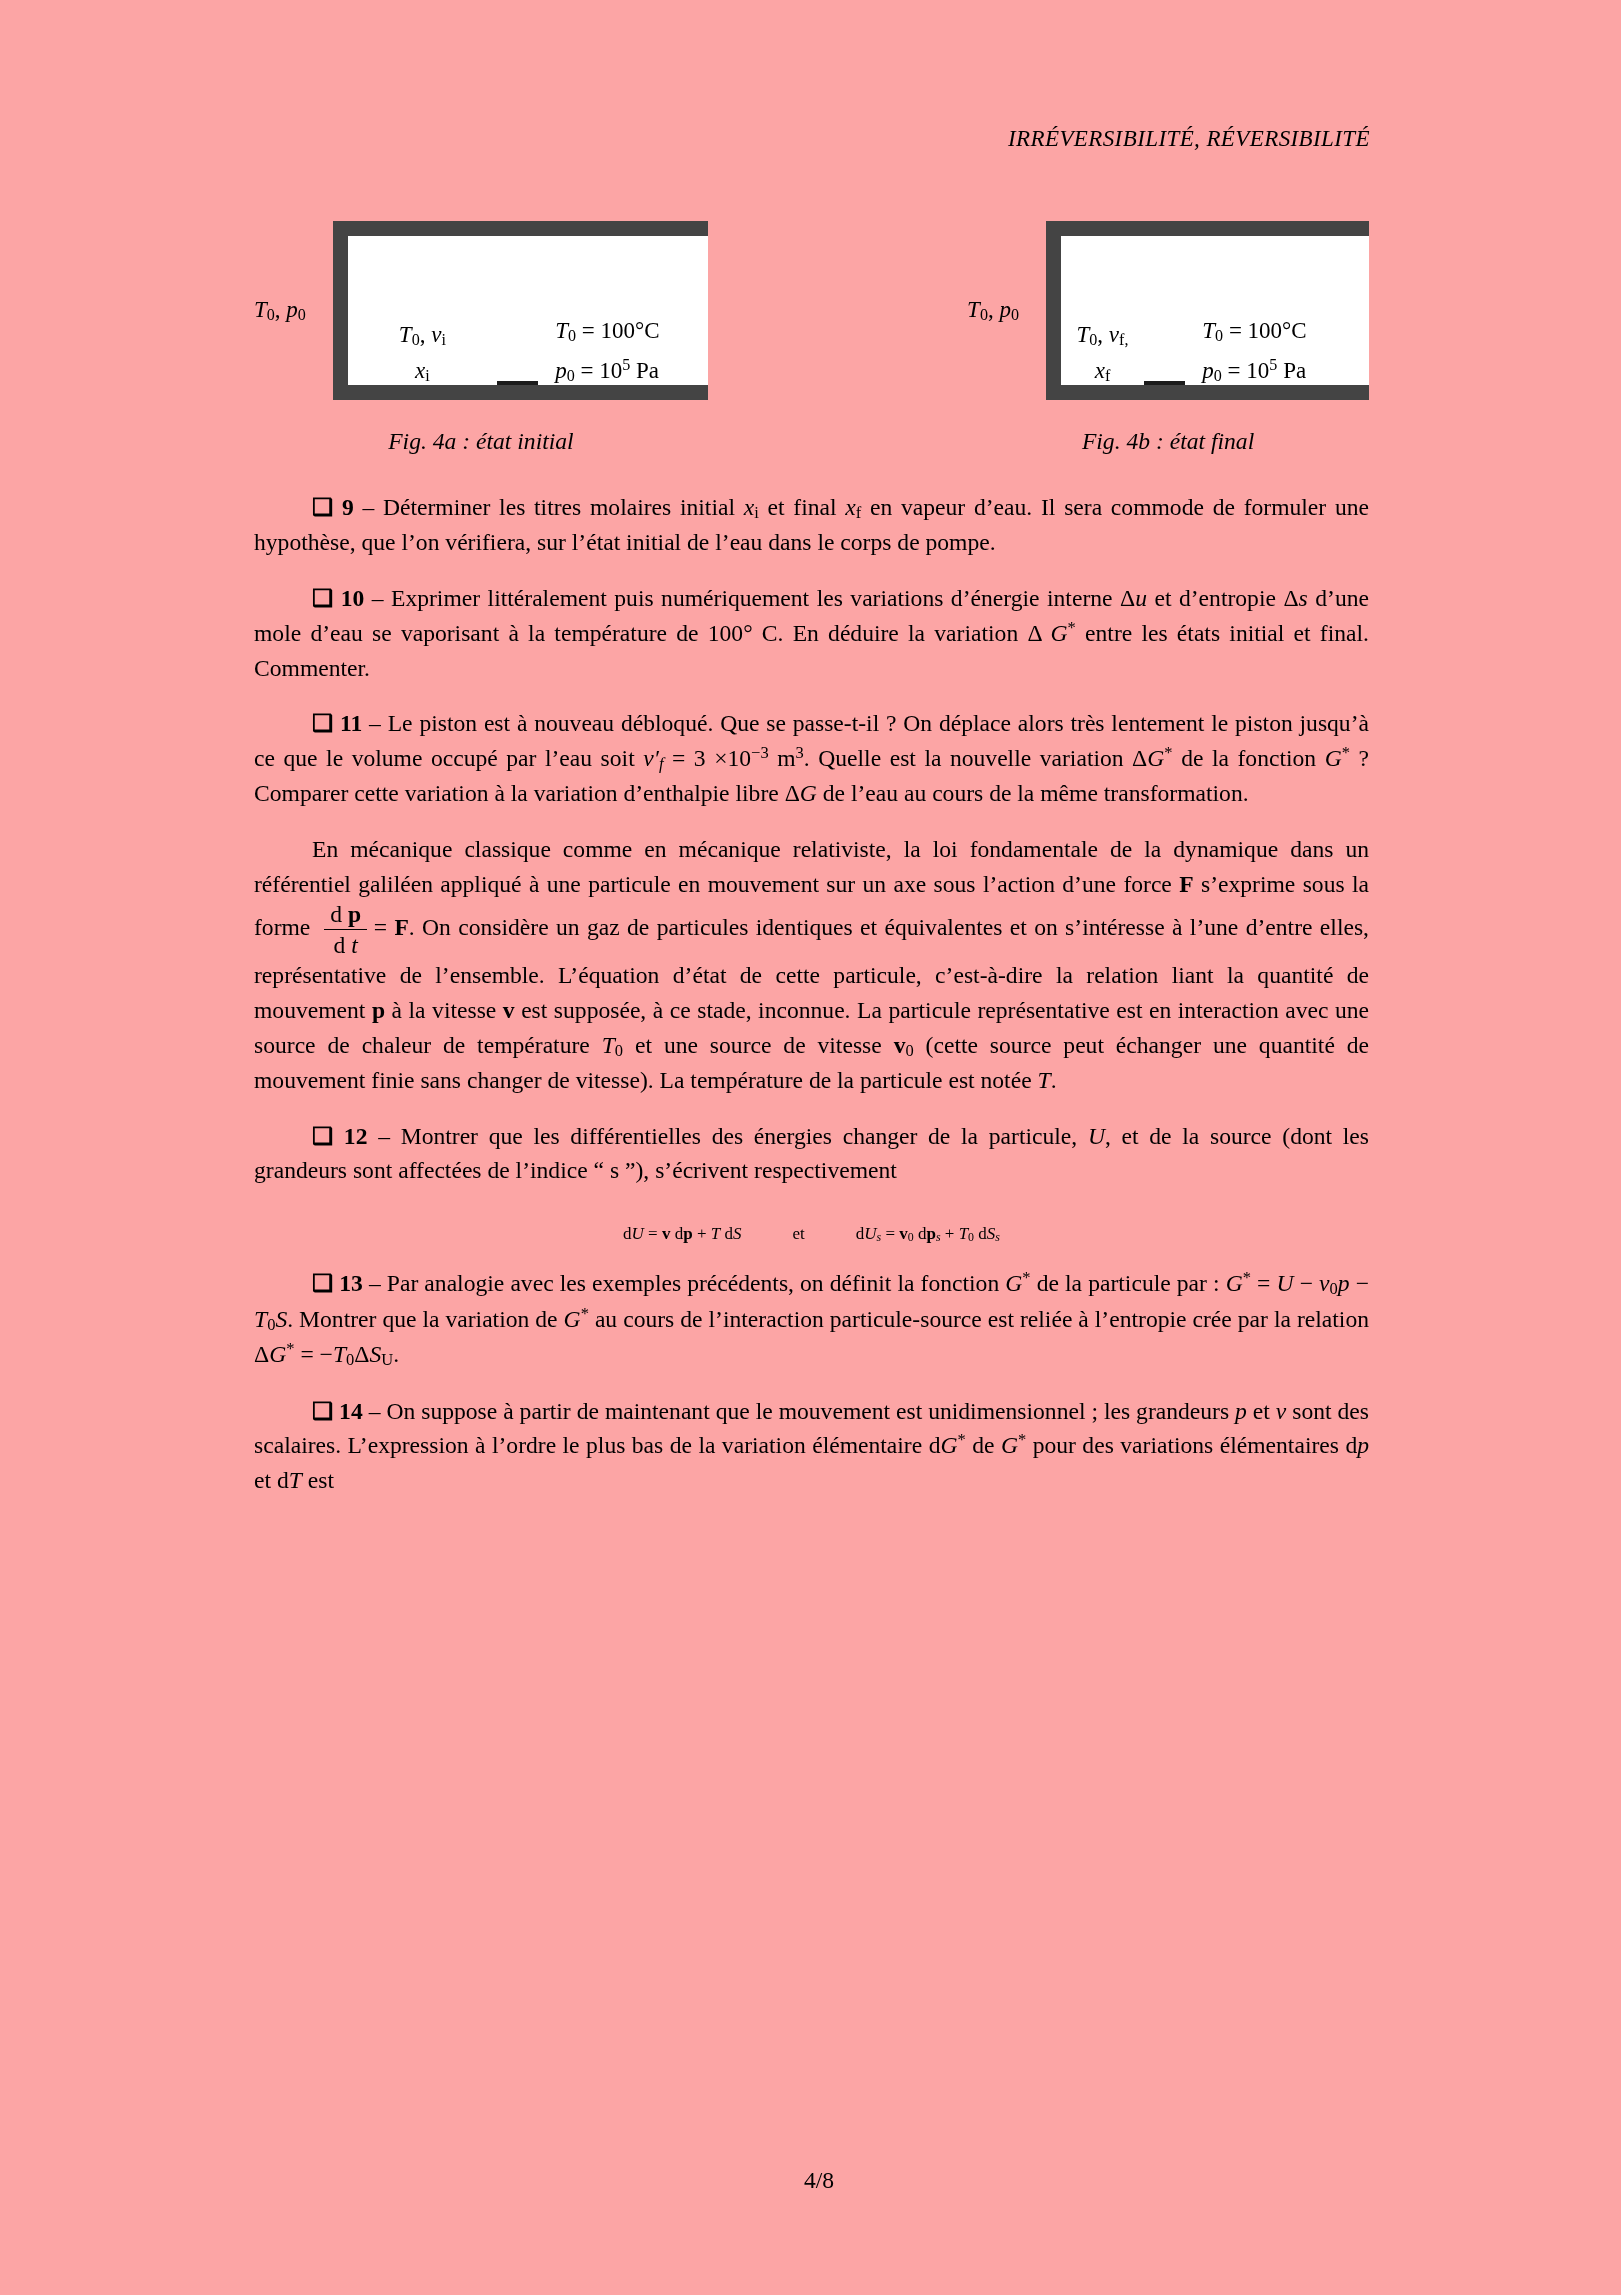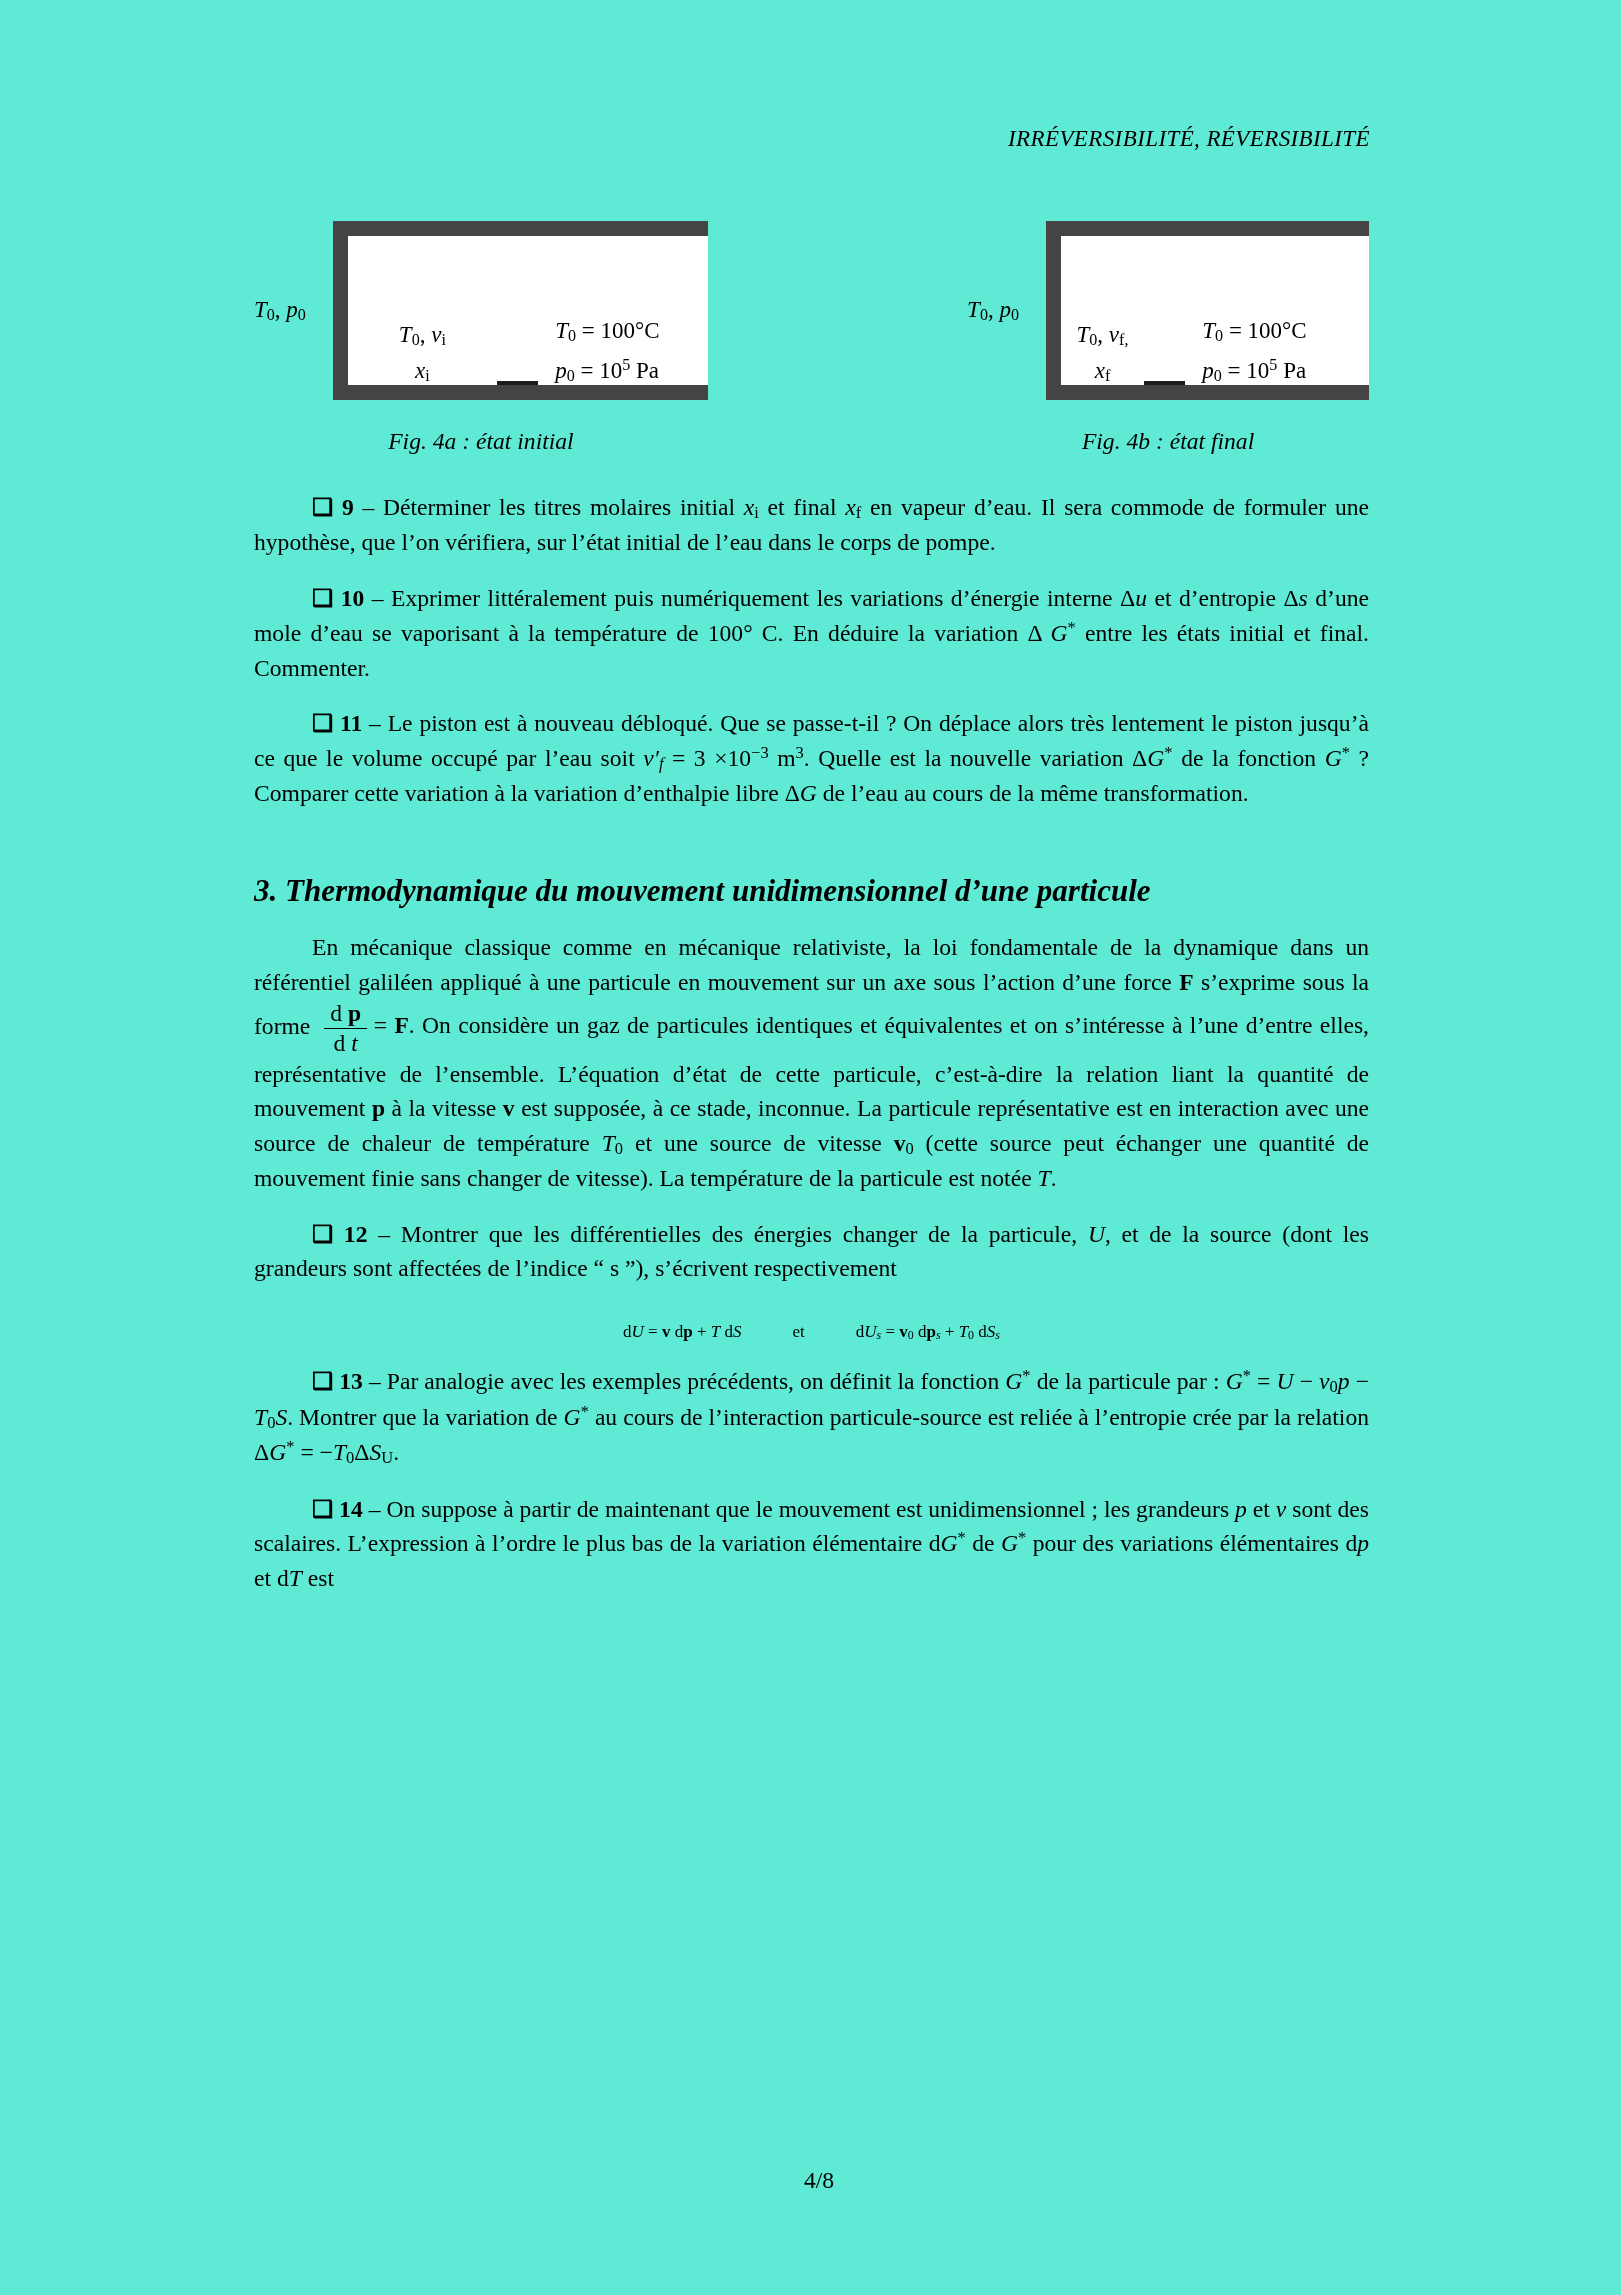--- a/index.html
+++ b/index.html
@@ -5,21 +5,21 @@
   * { box-sizing: border-box; }
   html, body { margin: 0; padding: 0; }
   body {
     width: 1622px; height: 2295px;
     background: #ffffff; color: #000;
     font-family: "Liberation Serif", serif;
     font-size: 23.6px;
     position: relative;
     overflow: hidden;
   }
-  .page { position: absolute; inset: 0; background: #5eead4; }
+  .page { position: absolute; inset: 0; background: #fca5a5; }
 
   .header {
     position: absolute; top: 126px; right: 252px;
     font-style: italic; font-size: 23px; letter-spacing: 0.4px;
   }
 
   .content { position: absolute; left: 254px; top: 0; width: 1115px; }
 
   
   .figures { margin-top: 221px; display: flex; justify-content: space-between; }
@@ -132,21 +132,20 @@
         </div>
         <div class="caption">Fig. 4b : état final</div>
       </div>
 
     </div>
 
     <p class="para first-after-figs"><span class="bo">❑ 9</span><span> – Déterminer les titres molaires initial </span><span class="it">x</span><span class="sb">i</span><span> et final </span><span class="it">x</span><span class="sb">f</span><span> en vapeur d’eau. Il sera commode de formuler une hypothèse, que l’on vérifiera, sur l’état initial de l’eau dans le corps de pompe.</span></p>
     <p class="para"><span class="bo">❑ 10</span><span> – Exprimer littéralement puis numériquement les variations d’énergie interne Δ</span><span class="it">u</span><span> et d’entropie Δ</span><span class="it">s</span><span> d’une mole d’eau se vaporisant à la température de 100° C. En déduire la variation Δ </span><span class="it">G</span><span class="sp">*</span><span> entre les états initial et final. Commenter.</span></p>
     <p class="para"><span class="bo">❑ 11</span><span> – Le piston est à nouveau débloqué. Que se passe-t-il ? On déplace alors très lentement le piston jusqu’à ce que le volume occupé par l’eau soit </span><span class="it">v′</span><span class="it sb">f</span><span> = 3 ×10</span><span class="sp">−3</span><span> m</span><span class="sp">3</span><span>. Quelle est la nouvelle variation Δ</span><span class="it">G</span><span class="sp">*</span><span> de la fonction </span><span class="it">G</span><span class="sp">*</span><span> ? Comparer cette variation à la variation d’enthalpie libre Δ</span><span class="it">G</span><span> de l’eau au cours de la même transformation.</span></p>
 
-    <h2 class="sec-heading">3. Thermodynamique du mouvement unidimensionnel d’une particule</h2>
 
     <p class="para"><span><span>En mécanique classique comme en mécanique relativiste, la loi fondamentale de la dynamique dans un référentiel galiléen appliqué à une particule en mouvement sur un axe sous l’action d’une force </span><span class="bo">F</span><span> s’exprime sous la forme </span></span><span class="frac"><span class="num"><span>d </span><span class="bo">p</span></span><span class="den"><span>d </span><span class="it">t</span></span></span><span><span>= </span><span class="bo">F</span><span>. On considère un gaz de particules identiques et équivalentes et on s’intéresse à l’une d’entre elles, représentative de l’ensemble. L’équation d’état de cette particule, c’est-à-dire la relation liant la quantité de mouvement </span><span class="bo">p</span><span> à la vitesse </span><span class="bo">v</span><span> est supposée, à ce stade, inconnue. La particule représentative est en interaction avec une source de chaleur de température </span><span class="it">T</span><span class="sb">0</span><span> et une source de vitesse </span><span class="bo">v</span><span class="sb">0</span><span> (cette source peut échanger une quantité de mouvement finie sans changer de vitesse). La température de la particule est notée </span><span class="it">T</span><span>.</span></span></p>
 
     <p class="para"><span class="bo">❑ 12</span><span> – Montrer que les différentielles des énergies changer de la particule, </span><span class="it">U</span><span>, et de la source (dont les grandeurs sont affectées de l’indice “ s ”), s’écrivent respectivement</span></p>
 
     <p class="equation"><span>d</span><span class="it">U</span><span> = </span><span class="bo">v</span><span> d</span><span class="bo">p</span><span> + </span><span class="it">T</span><span> d</span><span class="it">S</span><span>   et   d</span><span class="it">U</span><span class="it sb">s</span><span> = </span><span class="bo">v</span><span class="sb">0</span><span> d</span><span class="bo">p</span><span class="it sb">s</span><span> + </span><span class="it">T</span><span class="sb">0</span><span> d</span><span class="it">S</span><span class="it sb">s</span></p>
 
     <p class="para"><span class="bo">❑ 13</span><span> – Par analogie avec les exemples précédents, on définit la fonction </span><span class="it">G</span><span class="sp">*</span><span> de la particule par : </span><span class="it">G</span><span class="sp">*</span><span> = </span><span class="it">U</span><span> − </span><span class="it">v</span><span class="sb">0</span><span class="it">p</span><span> − </span><span class="it">T</span><span class="sb">0</span><span class="it">S</span><span>. Montrer que la variation de </span><span class="it">G</span><span class="sp">*</span><span> au cours de l’interaction particule-source est reliée à l’entropie crée par la relation Δ</span><span class="it">G</span><span class="sp">*</span><span> = −</span><span class="it">T</span><span class="sb">0</span><span>Δ</span><span class="it">S</span><span class="sb">U</span><span>.</span></p>
     <p class="para"><span class="bo">❑ 14</span><span> – On suppose à partir de maintenant que le mouvement est unidimensionnel ; les grandeurs </span><span class="it">p</span><span> et </span><span class="it">v</span><span> sont des scalaires. L’expression à l’ordre le plus bas de la variation élémentaire d</span><span class="it">G</span><span class="sp">*</span><span> de </span><span class="it">G</span><span class="sp">*</span><span> pour des variations élémentaires d</span><span class="it">p</span><span> et d</span><span class="it">T</span><span> est</span></p>
 

